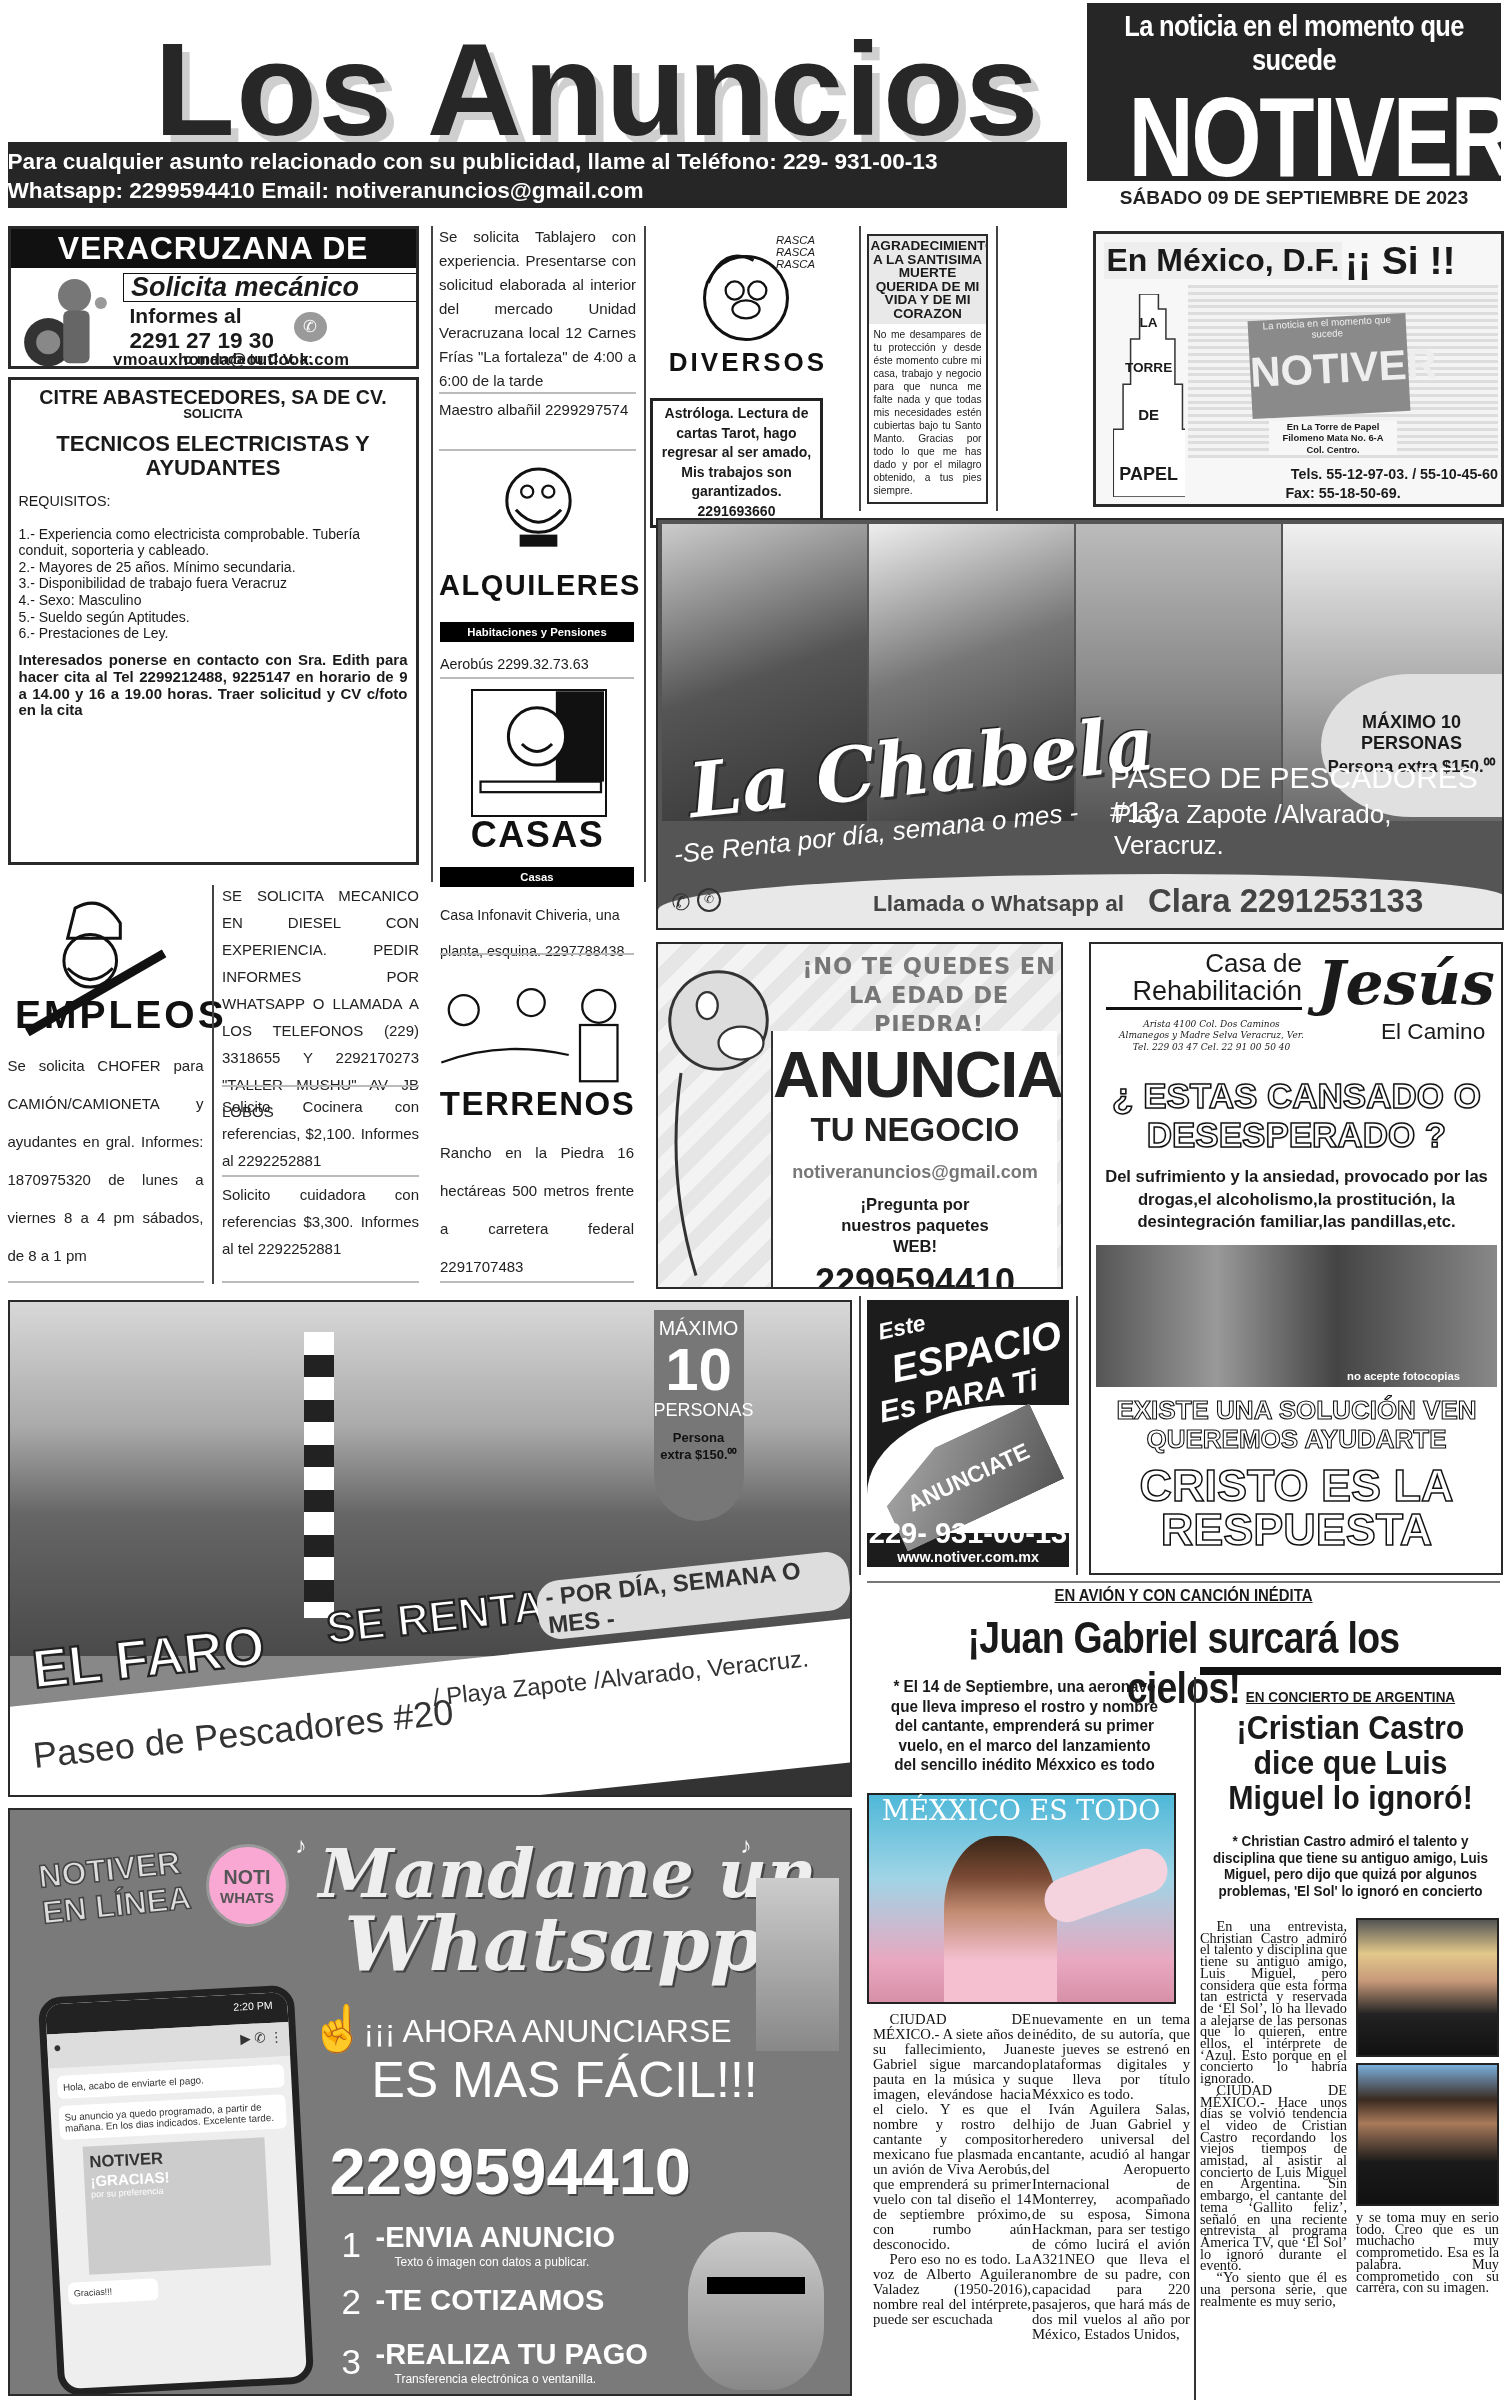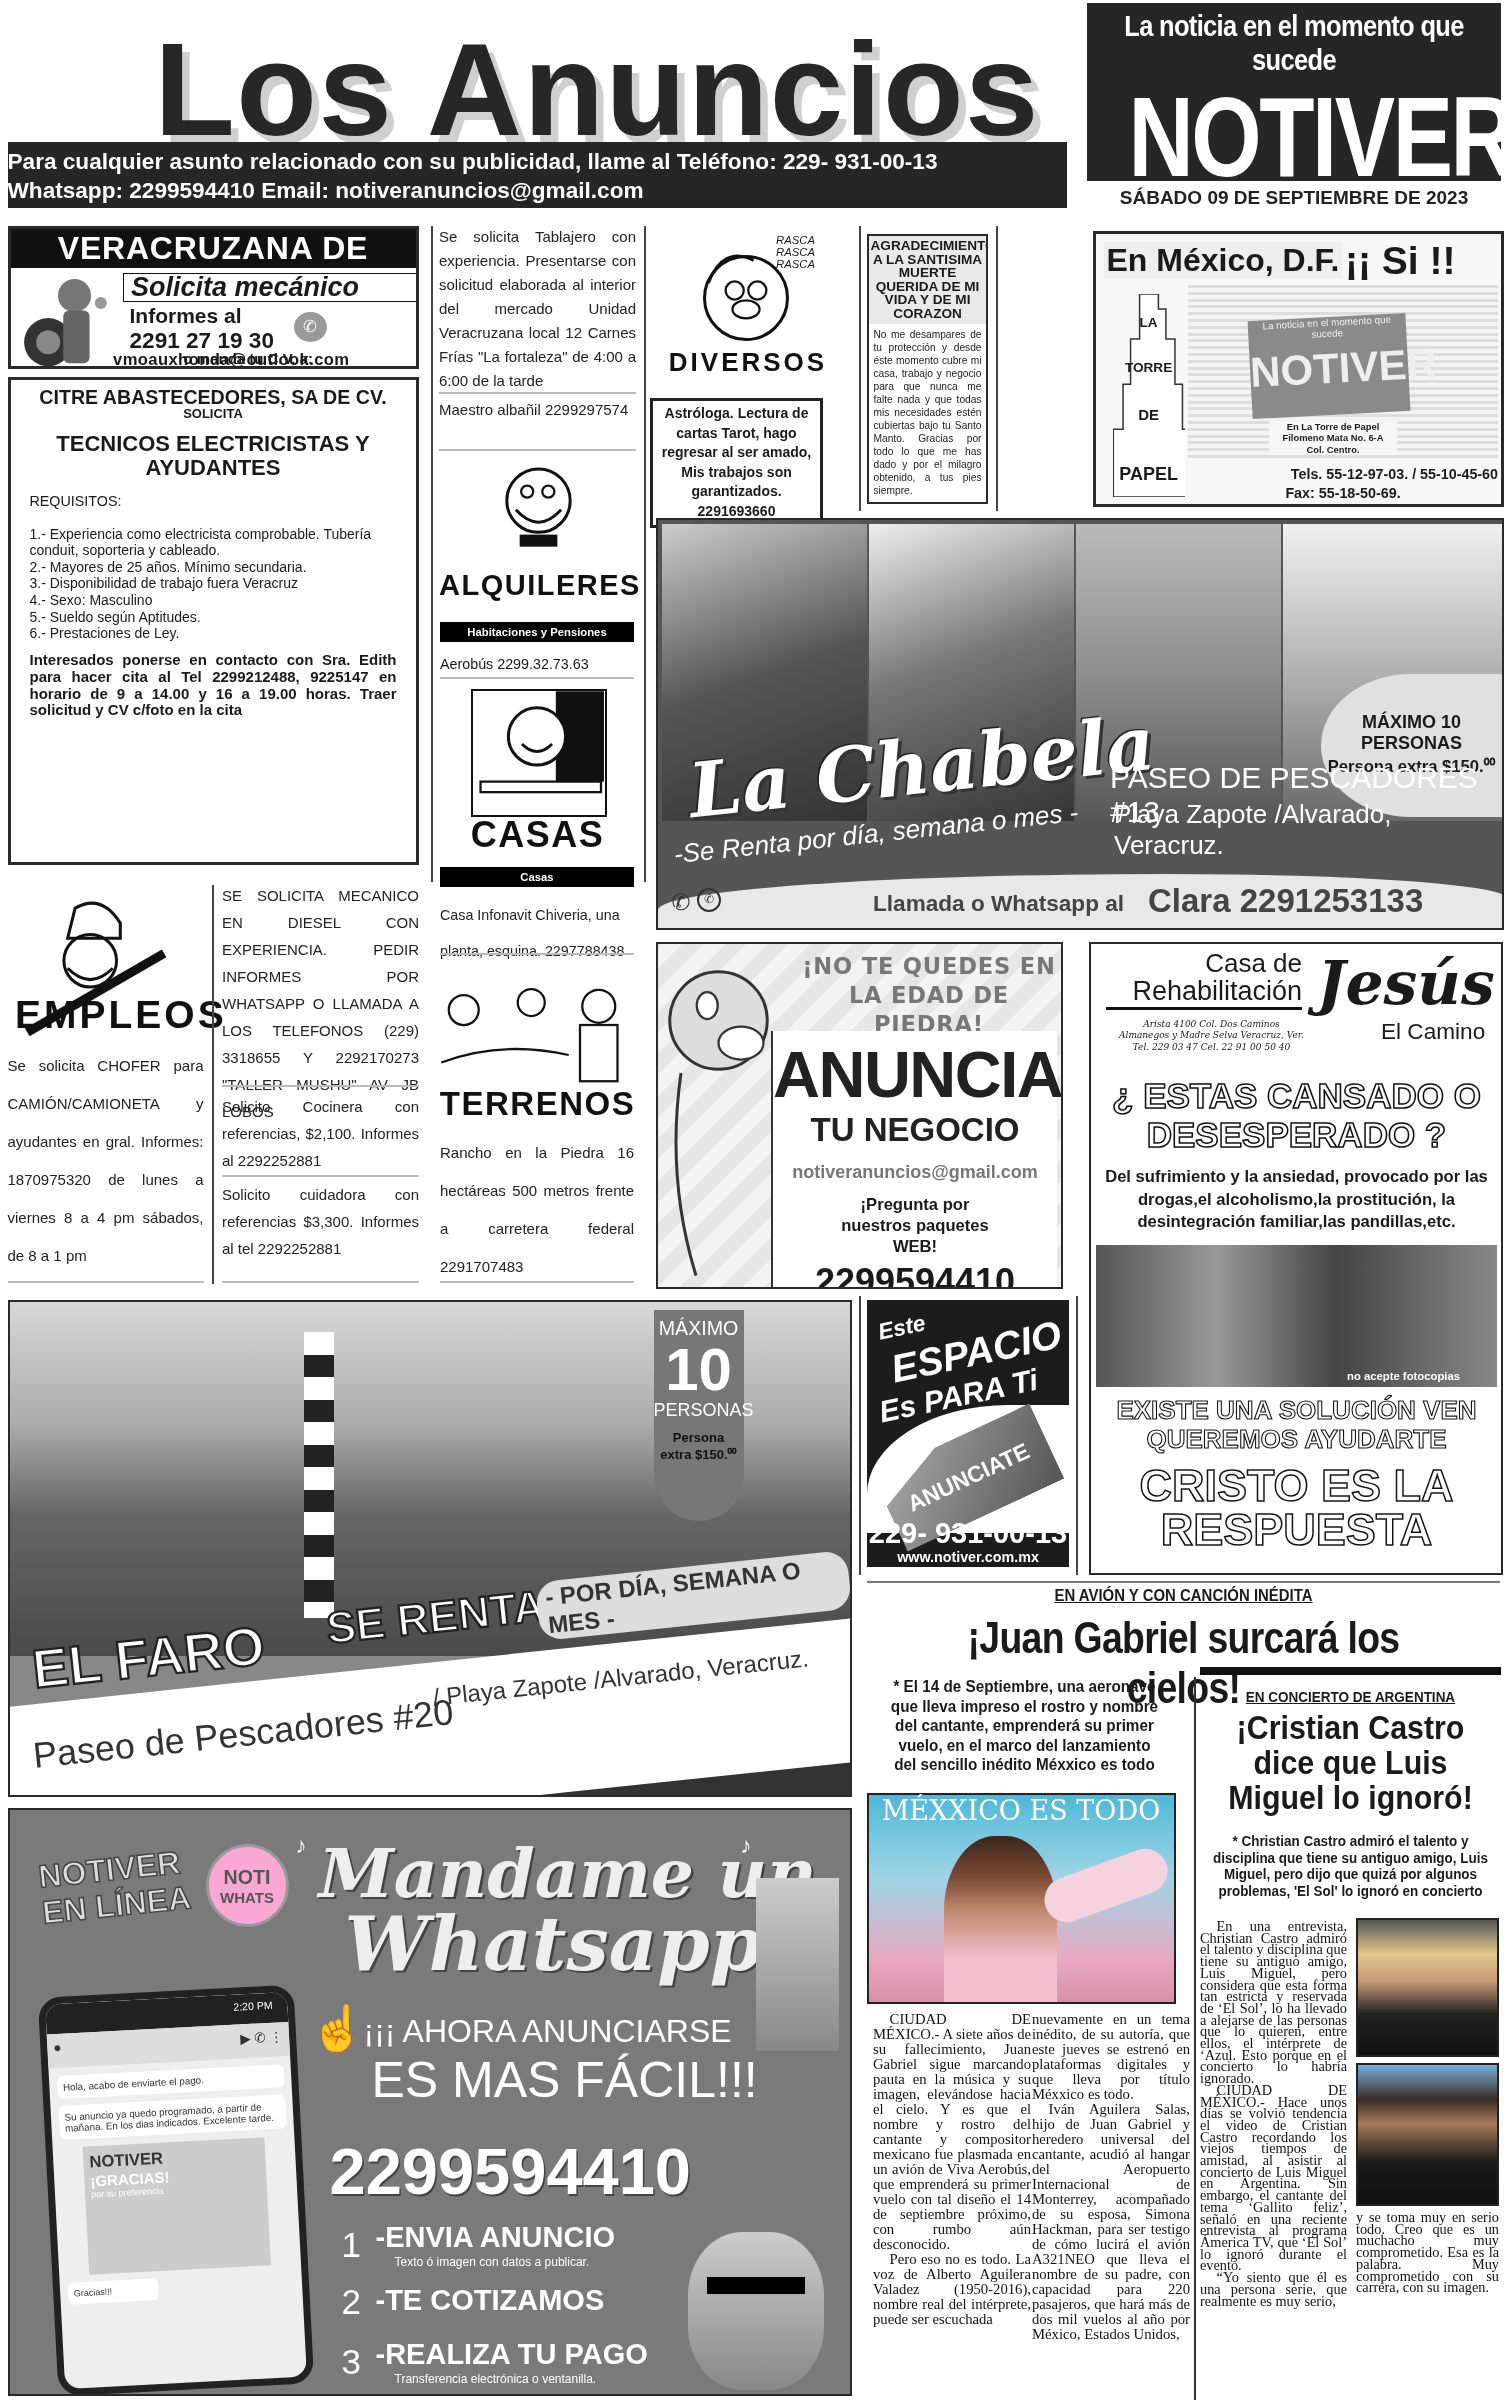--- a/index.html
+++ b/index.html
@@ -51,21 +51,21 @@
   </div>
   <div class="abs" style="left:112px;top:44px;width:294px;height:29px;border:1.5px solid #111;font-style:italic;font-weight:900;font-size:27px;padding-left:7.5px;line-height:26px">Solicita mecánico</div>
   <div class="abs bold" style="left:119px;top:75px;font-size:21px">Informes al</div>
   <div class="abs bold" style="left:119px;top:99px;font-size:22.6px">2291 27 19 30</div>
   <div class="abs" style="left:283px;top:83px;width:33px;height:30px;border-radius:50%;background:#9a9a9a;color:#fff;text-align:center;line-height:30px;font-size:16.6px">✆</div>
   <div class="abs bold" style="left:173px;top:121px;font-size:15px">o manda tu C.V. a:</div>
   <div class="abs bold" style="left:109px;top:128px;font-size:0"></div>
 </div>
 <div class="abs bold" style="left:113px;top:350px;font-size:16.6px;letter-spacing:0.4px">vmoauxhonda@outlook.com</div>
 
-<div class="box" style="left:7.5px;top:377px;width:411px;height:488px;padding:6px 19px">
+<div class="box" style="left:7.5px;top:377px;width:411px;height:488px;padding:6px 8px">
   <div class="center bold" style="font-size:19.6px">CITRE ABASTECEDORES, SA DE CV.</div>
   <div class="center bold" style="font-size:13px;margin-top:-3px">SOLICITA</div>
   <div class="center bold" style="font-size:22px;line-height:24px;margin:10.5px 22.6px 13.6px">TECNICOS ELECTRICISTAS Y AYUDANTES</div>
   <div style="font-size:14.3px;margin-bottom:16.6px">REQUISITOS:</div>
   <div style="font-size:14px;line-height:16.6px">
     <div>1.- Experiencia como electricista comprobable. Tubería conduit, soporteria y cableado.</div>
     <div>2.- Mayores de 25 años. Mínimo secundaria.</div>
     <div>3.- Disponibilidad de trabajo fuera Veracruz</div>
     <div>4.- Sexo: Masculino</div>
     <div>5.- Sueldo según Aptitudes.</div>

